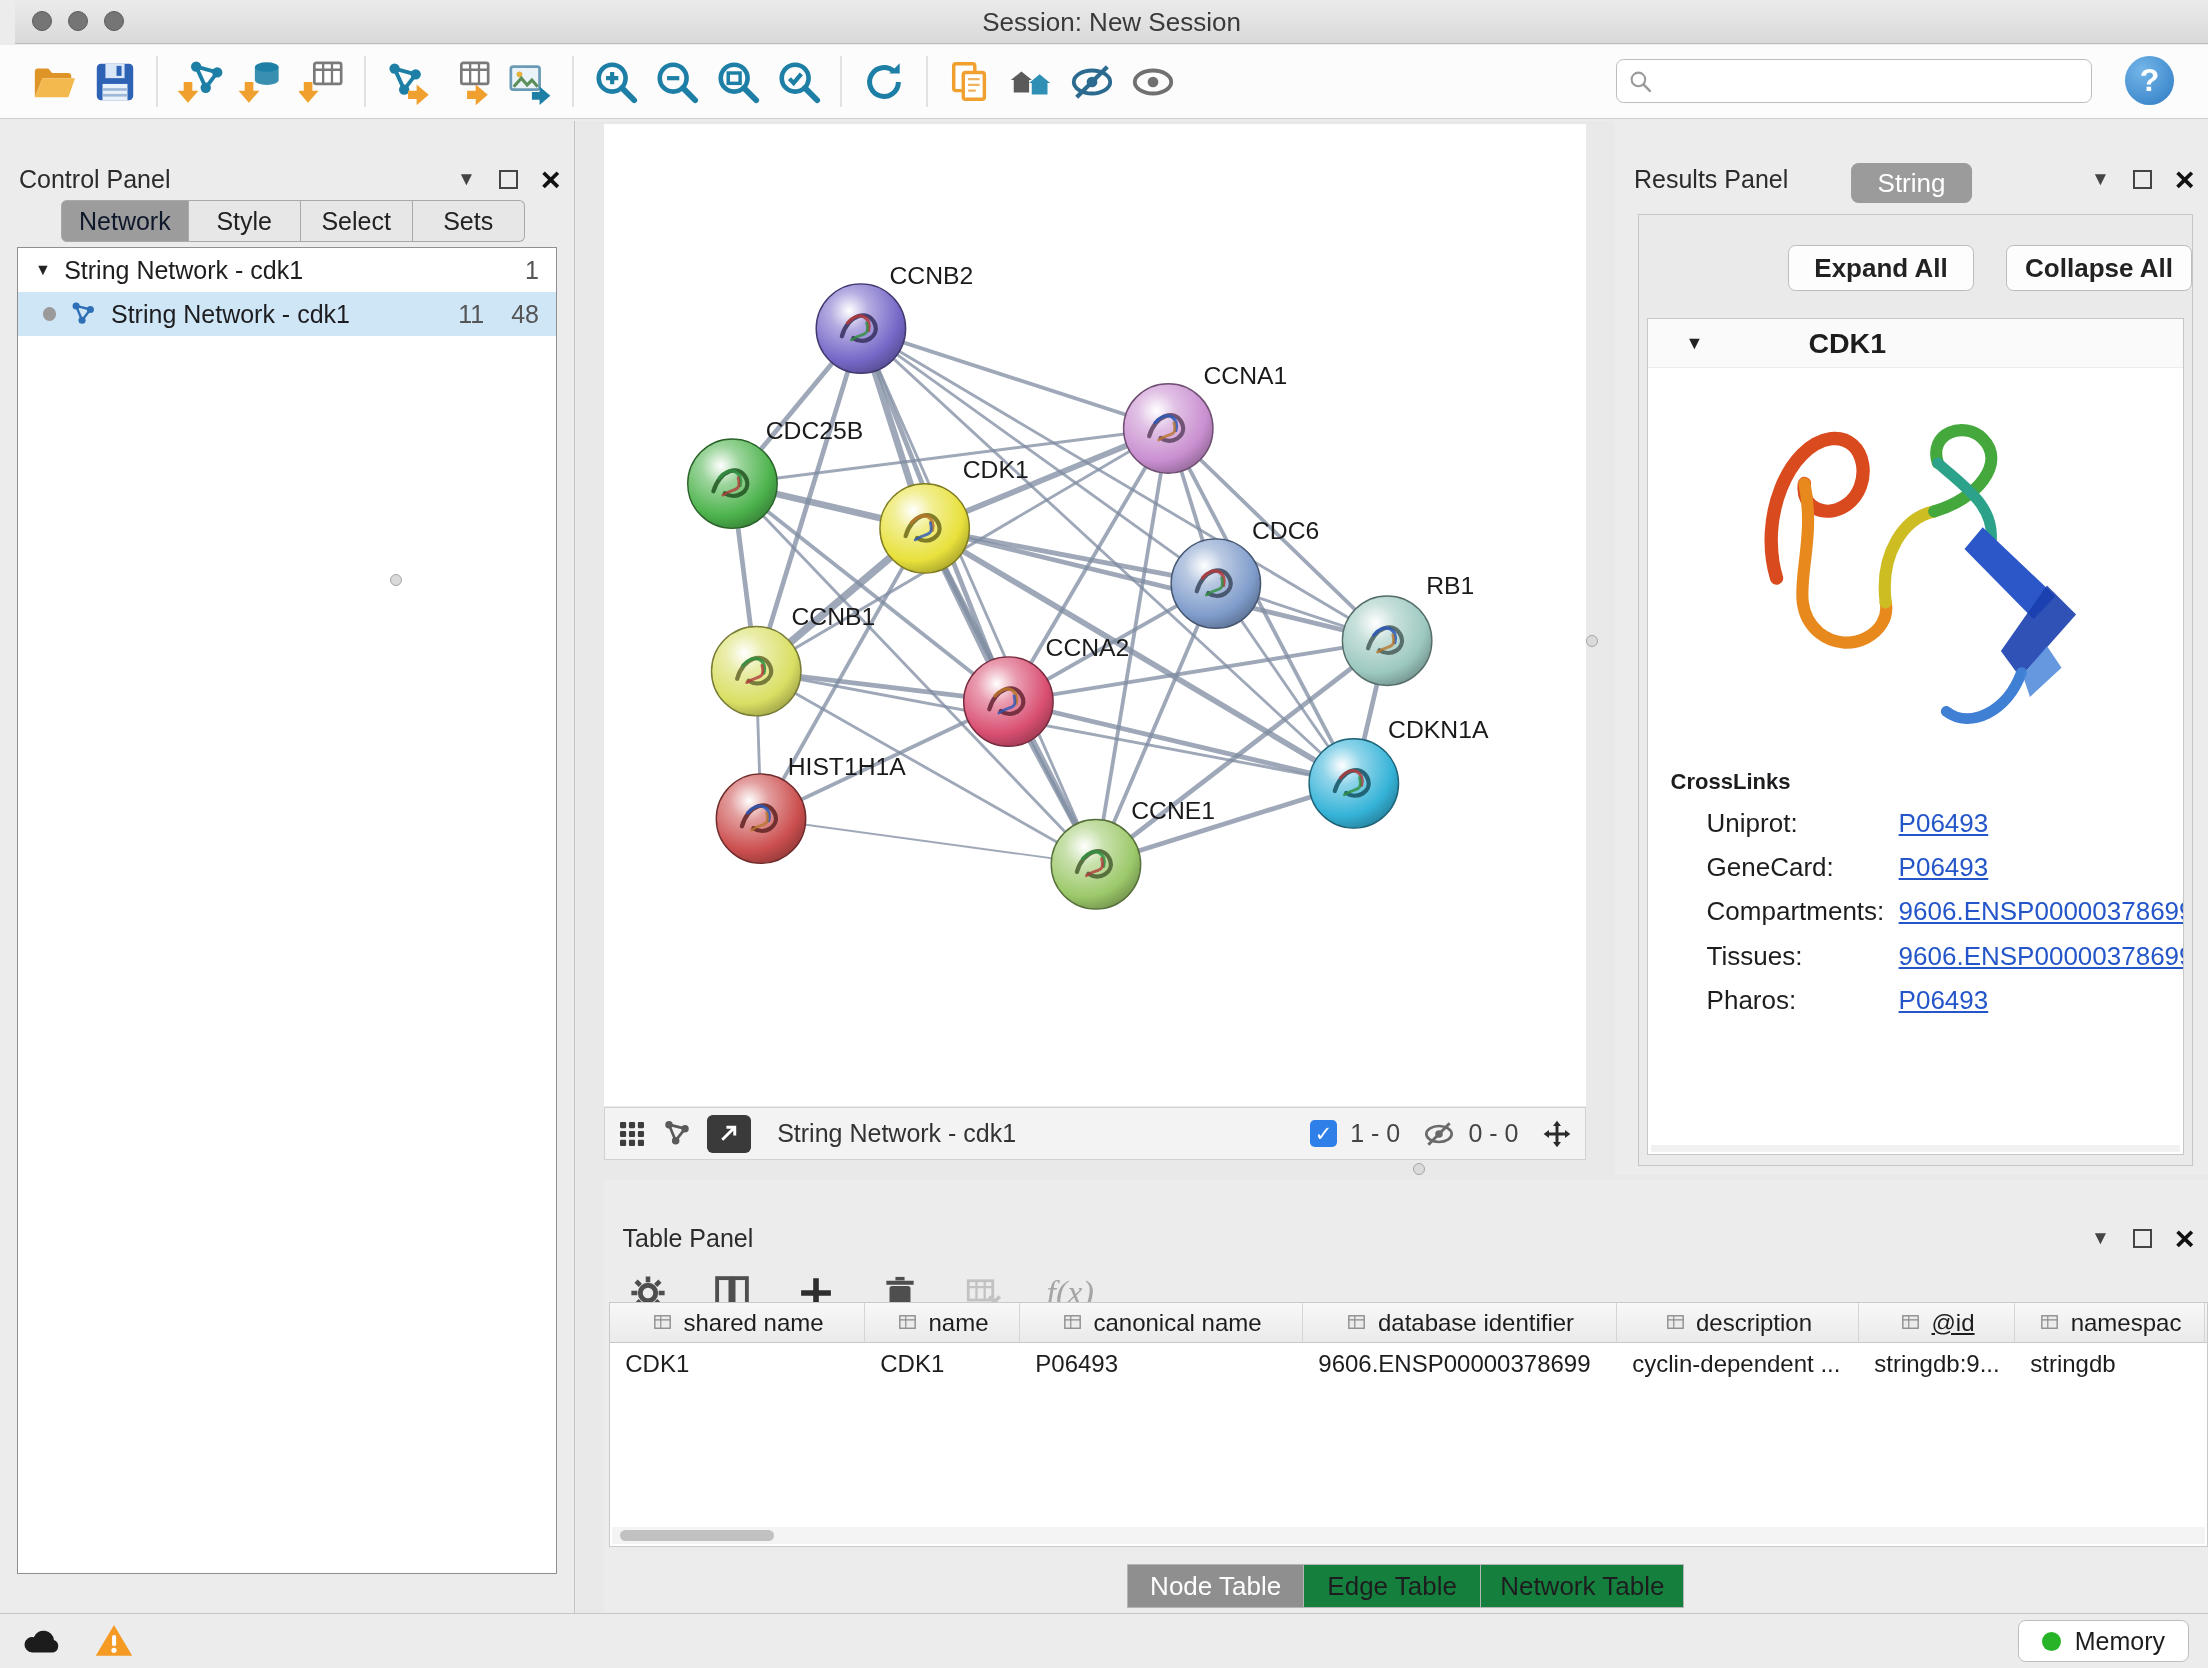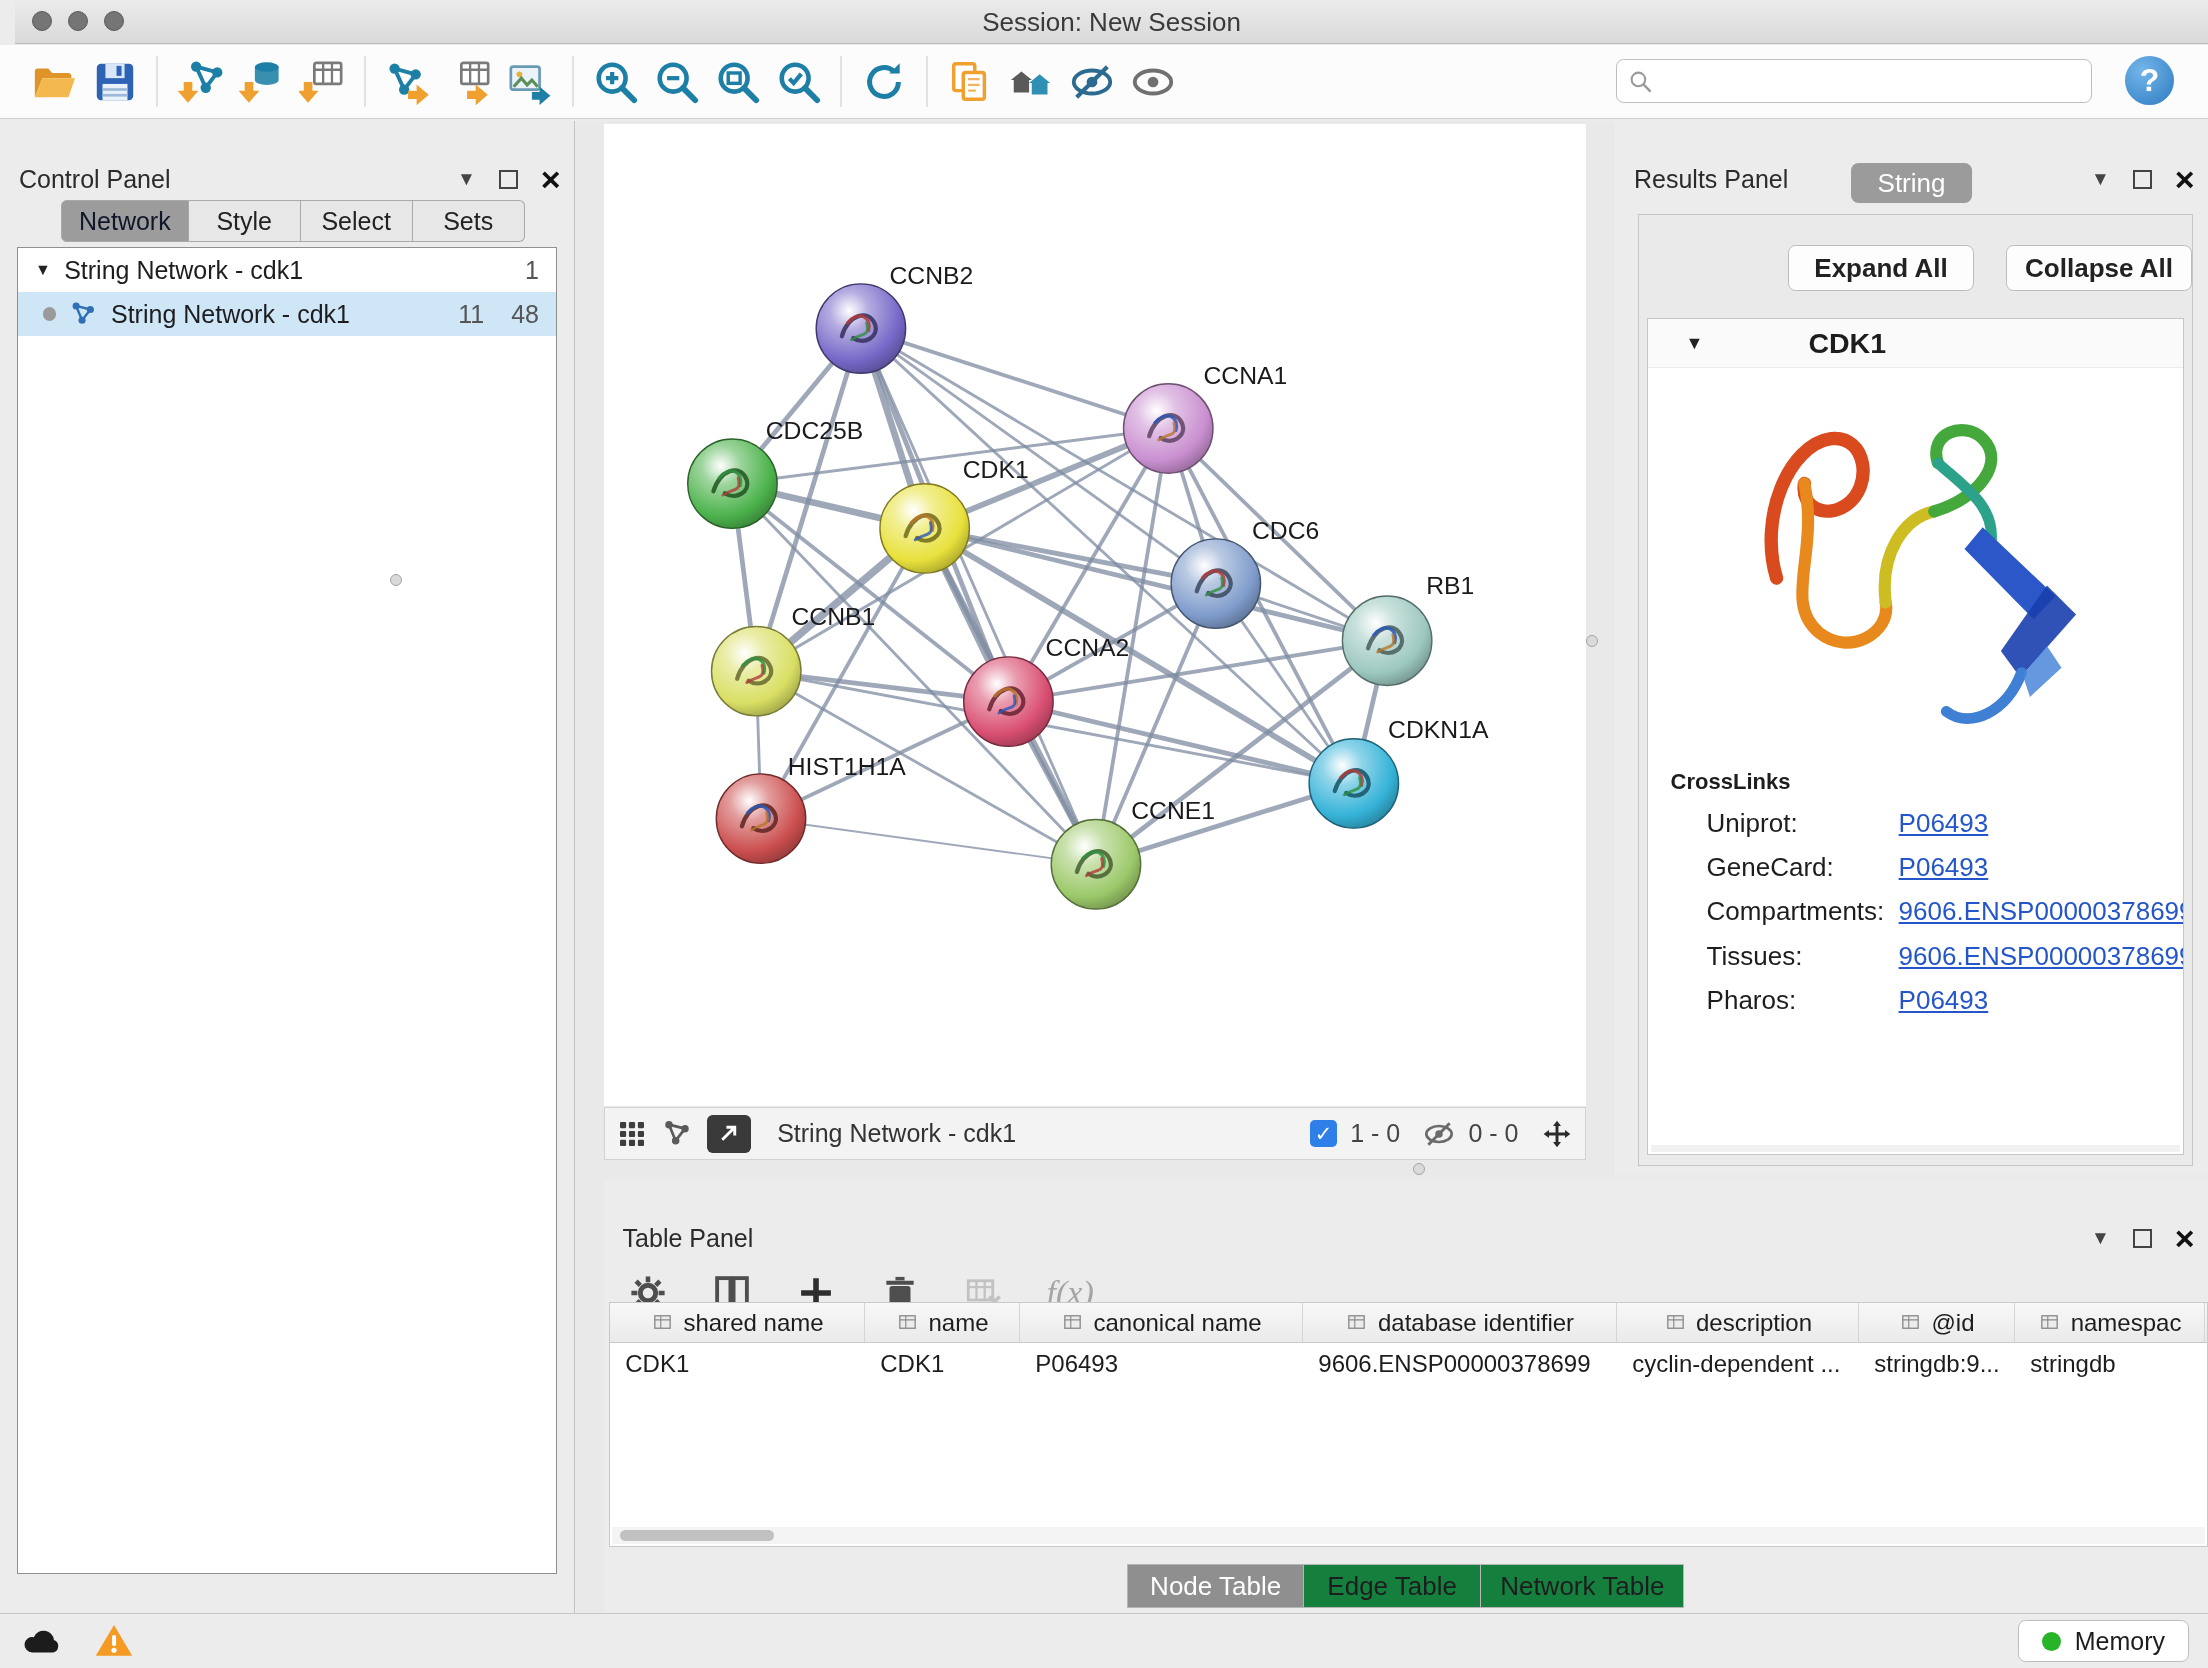--- a/index.html
+++ b/index.html
@@ -723,21 +723,21 @@
               </svg>
               <span>database identifier</span>
             </div>
             <div class="th" style="width: 242px;">
               <svg viewBox="0 0 24 24">
                 <rect x="4" y="5" width="16" height="13" fill="#ececec" stroke="#8a8a8a" stroke-width="1.4"></rect>
                 <path d="M4 9.3 h16 M10.2 5 v13" stroke="#8a8a8a" stroke-width="1.2"></path>
               </svg>
               <span>description</span>
             </div>
-            <div class="th" style="width: 156px;">
+            <div class="th" style="width: 156px; text-decoration: underline;">
               <svg viewBox="0 0 24 24">
                 <rect x="4" y="5" width="16" height="13" fill="#ececec" stroke="#8a8a8a" stroke-width="1.4"></rect>
                 <path d="M4 9.3 h16 M10.2 5 v13" stroke="#8a8a8a" stroke-width="1.2"></path>
               </svg>
               <span>@id</span>
             </div>
             <div class="th" style="width: 190px;">
               <svg viewBox="0 0 24 24">
                 <rect x="4" y="5" width="16" height="13" fill="#ececec" stroke="#8a8a8a" stroke-width="1.4"></rect>
                 <path d="M4 9.3 h16 M10.2 5 v13" stroke="#8a8a8a" stroke-width="1.2"></path>

